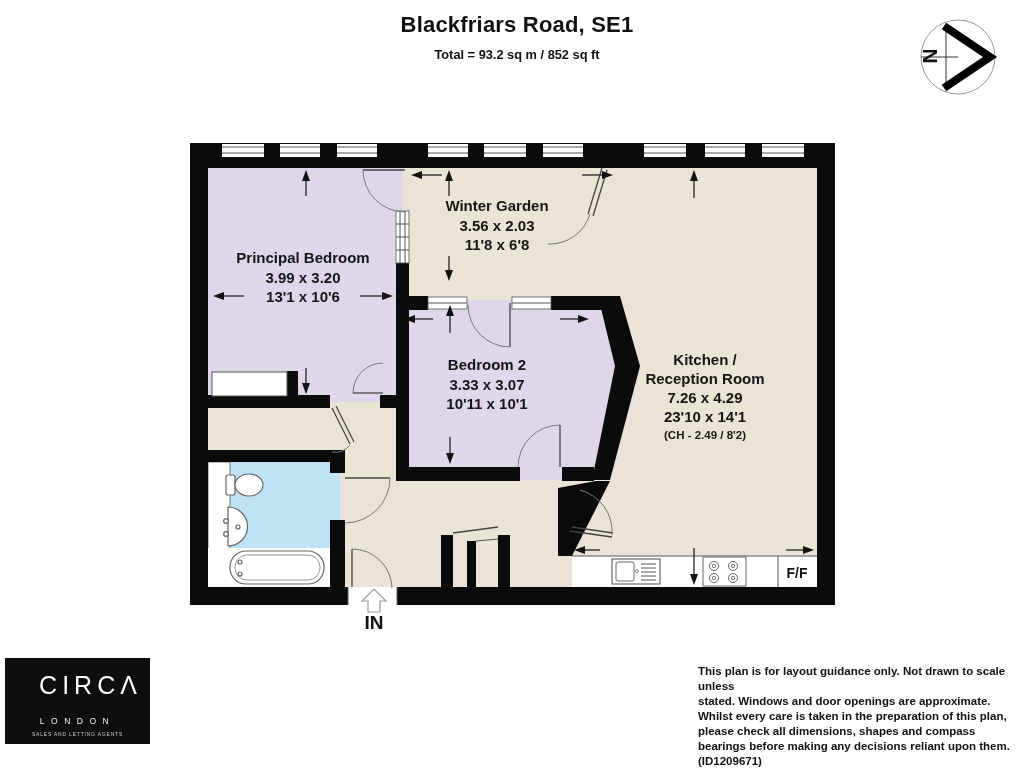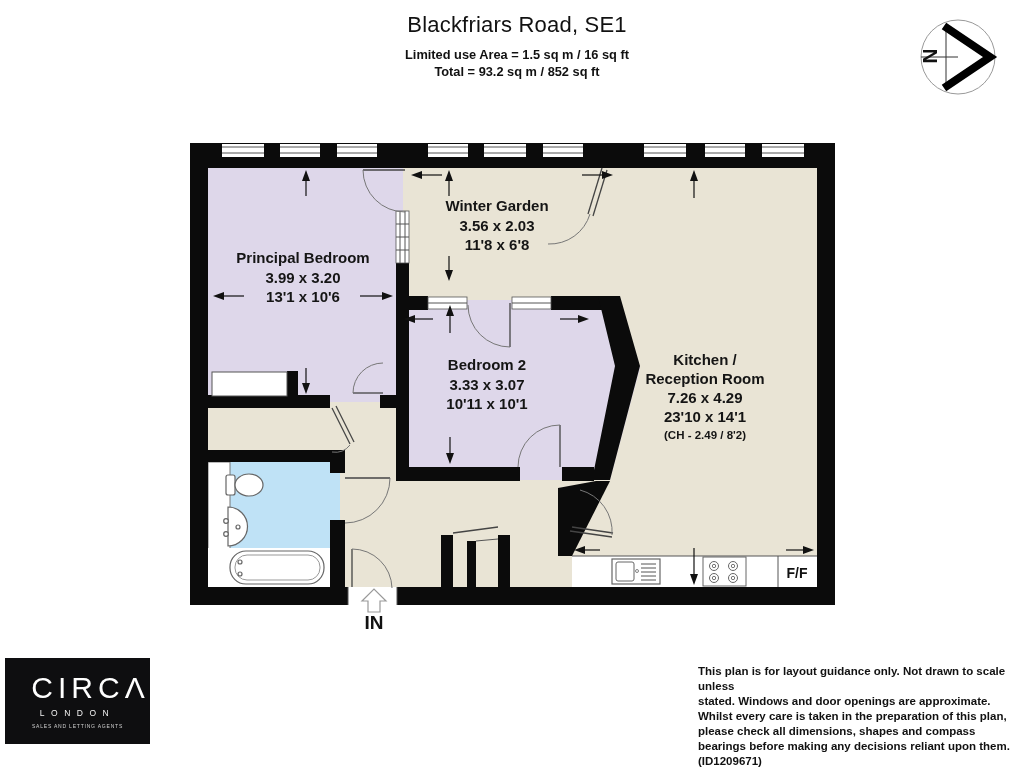--- a/index.html
+++ b/index.html
@@ -1,48 +1,47 @@
 <!DOCTYPE html>
 <html><head>
 <meta charset="utf-8">
 <style>
   html,body{margin:0;padding:0;background:#fff;width:1024px;height:768px;overflow:hidden;
     font-family:"Liberation Sans", sans-serif;color:#111;}
   #stage{position:relative;width:1024px;height:768px;background:#fff;}
   .hdr{position:absolute;left:517px;transform:translateX(-50%);text-align:center;white-space:nowrap;}
-  #title{top:12px;font-size:22px;font-weight:normal;letter-spacing:.2px;}
+  #title{top:12px;font-size:22px;font-weight:bold;letter-spacing:.2px;}
   #arealines{top:46px;font-size:12.8px;font-weight:bold;line-height:17px;}
   #plan-svg{position:absolute;left:0;top:0;}
   .roomname,.roomdim{font-size:15px;font-weight:bold;fill:#151515;}
   .roomsub{font-size:11.5px;font-weight:bold;fill:#151515;}
   .biglabel{font-size:19px;font-weight:bold;fill:#111;}
   .fflabel{font-size:14px;font-weight:bold;fill:#111;}
   .wall{fill:#0b0b0b;}
   .thinln{stroke:#555;stroke-width:1;fill:none;}
   .doorarc{stroke:#777;stroke-width:1;fill:none;}
   .leaf{stroke:#444;stroke-width:1.3;fill:none;}
   .fixture{fill:#fff;stroke:#666;stroke-width:1.2;}
   .dim{stroke:#111;stroke-width:1.2;}
   .dimhead{fill:#111;}
   #logo{position:absolute;left:5px;top:658px;width:145px;height:86px;background:#0e0e10;
     color:#fff;text-align:center;}
-  #logo .brand{margin-top:13px;font-size:30px;font-weight:normal;letter-spacing:5px;padding-left:26px;}
-  #logo .city{margin-top:3px;font-size:8.5px;letter-spacing:6.5px;color:#f2f2f2;}
+  #logo .brand{margin-top:13px;font-size:25px;font-weight:normal;letter-spacing:5px;padding-left:26px;}
+  #logo .city{margin-top:16px;font-size:8.5px;letter-spacing:6.5px;color:#f2f2f2;}
   #logo .tagline{margin-top:5px;font-size:5px;letter-spacing:.8px;color:#cfcfcf;}
   #disclaimer{position:absolute;left:698px;top:664px;width:330px;font-size:11.5px;
     font-weight:bold;line-height:15px;}
 </style>
 </head>
 <body>
 
 <div id="stage">
 
   <div id="title" class="hdr">Blackfriars Road, SE1</div>
   <div id="arealines" class="hdr">
-    <div>Limited use Area = 1.5 sq m / 16 sq ft</div>
     <div>Total = 93.2 sq m / 852 sq ft</div>
   </div>
 
   <svg id="plan-svg" width="1024" height="768" viewBox="0 0 1024 768">
 
     <g>
       <rect x="196" y="156" width="634" height="444" fill="#e9e4d5"></rect>
       <rect x="202" y="160" width="201" height="242" fill="#ded7ea"></rect>
       <polygon points="409,300 620,300 640,368 610,480 409,480" fill="#ded7ea"></polygon>
       <rect x="202" y="456" width="138" height="134" fill="#bfe2f6"></rect>

